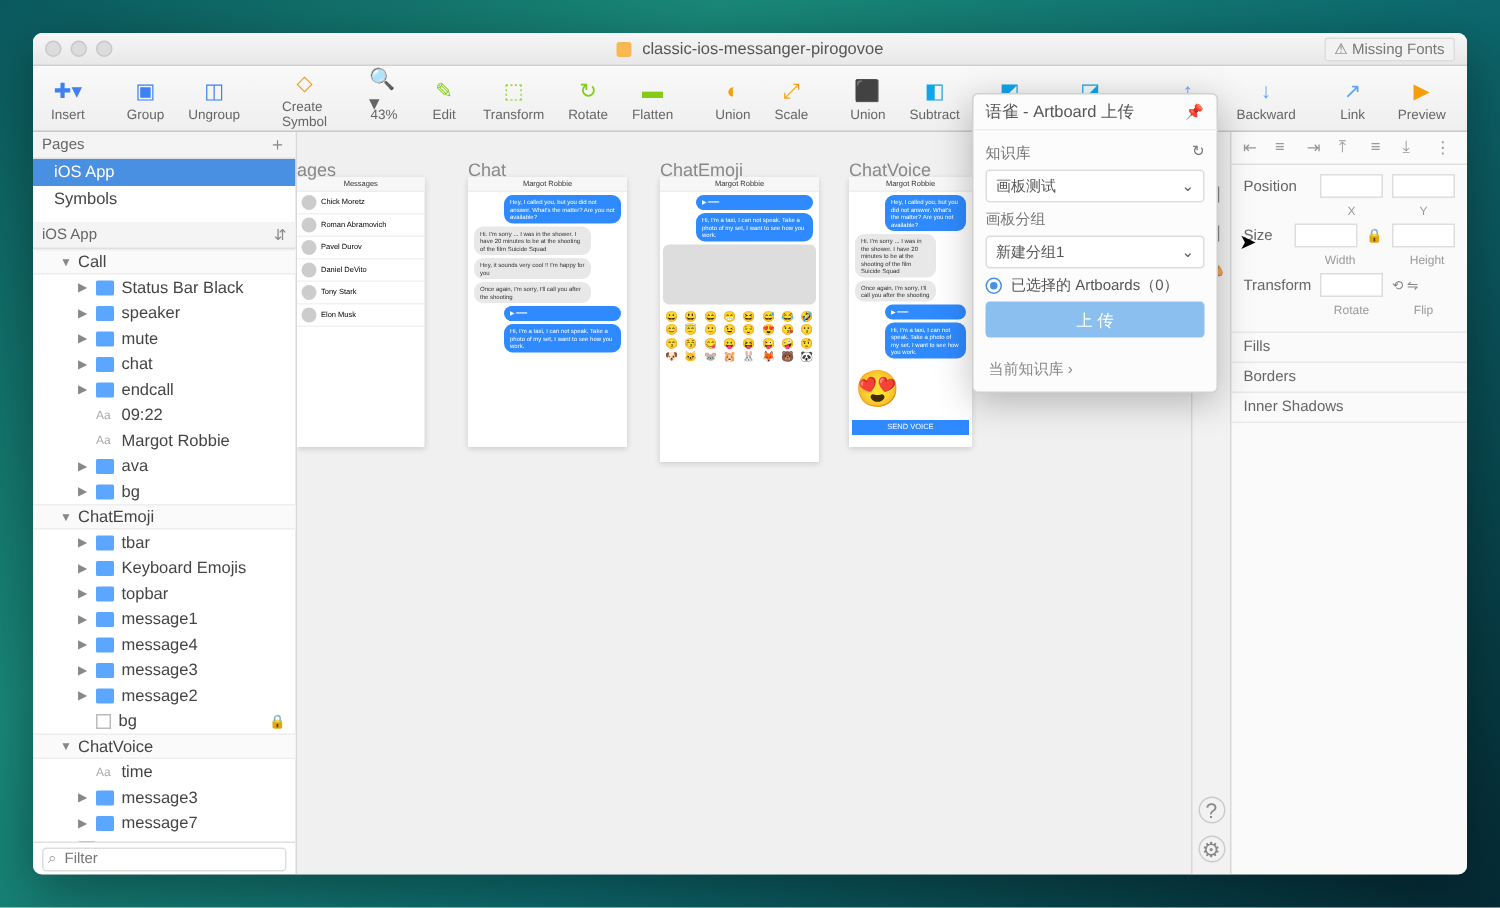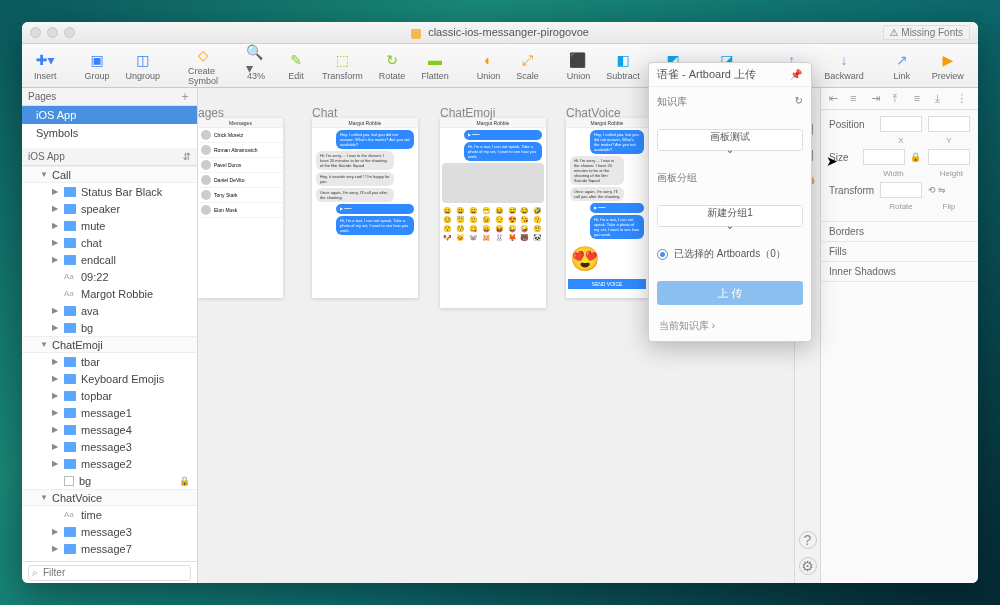--- a/index.html
+++ b/index.html
@@ -47,23 +47,23 @@
   .insp-row { display: flex; align-items: center; gap: 6px; margin-bottom: 4px; }
   .insp-label { font-size: 10px; color: #666; width: 45px; }
   .insp-input { width: 42px; height: 16px; border: 1px solid #ddd; background: #fff; font-size: 9px; padding: 0 2px; }
   .insp-sub { font-size: 8px; color: #999; text-align: center; width: 42px; }
   .section-title { font-size: 10px; color: #666; padding: 4px 8px; border-bottom: 1px solid #e8e8e8; display: flex; justify-content: space-between; }
   .right-icons { position: absolute; right: 158px; top: 0; width: 26px; background: #f2f2f2; border-left: 1px solid #d8d8d8; height: 100%; display: flex; flex-direction: column; align-items: center; gap: 8px; padding-top: 6px; }
   .right-icons .ic { width: 18px; height: 18px; font-size: 14px; color: #888; text-align: center; }
   .popup { position: absolute; top: 62px; left: 648px; width: 164px; background: #fcfcfc; border: 1px solid #d0d0d0; border-radius: 4px; box-shadow: 0 6px 24px rgba(0,0,0,0.25); font-size: 11px; padding-bottom: 8px; }
   .popup-hdr { display: flex; align-items: center; height: 24px; padding: 0 8px; border-bottom: 1px solid #eee; font-size: 11px; color: #555; }
   .popup-hdr .pin { margin-left: auto; font-size: 10px; color: #aaa; }
-  .popup-body { padding: 8px; display: flex; flex-direction: column; gap: 20px; }
+  .popup-body { padding: 8px; display: flex; flex-direction: column; gap: 4px; }
   .popup-label { font-size: 10px; color: #777; display: flex; justify-content: space-between; }
-  .popup-select { height: 22px; border: 1px solid #ddd; border-radius: 3px; background: #fff; font-size: 10px; padding: 0 6px; display: flex; align-items: center; justify-content: space-between; color: #555; flex-direction: column; }
+  .popup-select { height: 22px; border: 1px solid #ddd; border-radius: 3px; background: #fff; font-size: 10px; padding: 0 6px; display: flex; align-items: center; justify-content: space-between; color: #555; }
   .radio-opt { display: flex; align-items: center; gap: 6px; font-size: 10px; color: #555; }
   .radio-opt .radio { width: 11px; height: 11px; border: 1px solid #4a90e2; border-radius: 50%; display: flex; align-items: center; justify-content: center; }
   .radio-opt .radio.checked::after { content: ''; width: 5px; height: 5px; background: #4a90e2; border-radius: 50%; }
   .radio-opt .radio.unchecked { border-color: #bbb; }
   .upload-btn { height: 24px; background: #8bbff0; border-radius: 3px; color: #fff; display: flex; align-items: center; justify-content: center; font-size: 11px; }
   .popup-footer { display: flex; justify-content: flex-start; padding: 6px 10px 0; font-size: 10px; color: #888; }
   
   .msg-hdr { height: 10px; background: #f7f7f7; border-bottom: 1px solid #eee; text-align: center; line-height: 10px; font-size: 5px; color: #333; }
   .bubble-r { background: #2f8aff; color: #fff; border-radius: 6px; padding: 2px 4px; margin: 2px 4px 2px 24px; font-size: 4px; }
   .bubble-l { background: #e8e8e8; color: #333; border-radius: 6px; padding: 2px 4px; margin: 2px 24px 2px 4px; font-size: 4px; }
@@ -464,24 +464,24 @@
           <input class="insp-input" style="">
           <span style="font-size:9px;color:#888;">⟲ ⇋</span>
         </div>
         <div class="insp-row">
             <span class="insp-label"></span>
             <span class="insp-sub">Rotate</span>
             <span class="insp-sub">Flip</span>
           </div>
       </div>
       <div class="section-title">
+          <span>Fills</span>
+        </div>
+      <div class="section-title">
           <span>Borders</span>
-        </div>
-      <div class="section-title">
-          <span>Fills</span>
         </div>
       <div class="section-title">
           <span>Inner Shadows</span>
         </div>
     </div>
   </div>
 </div>
 
 <div class="popup">
   <div class="popup-hdr">

